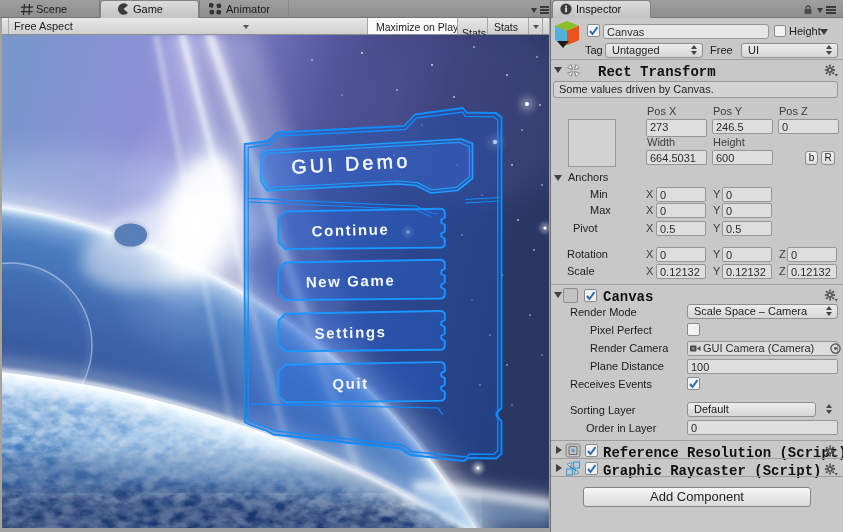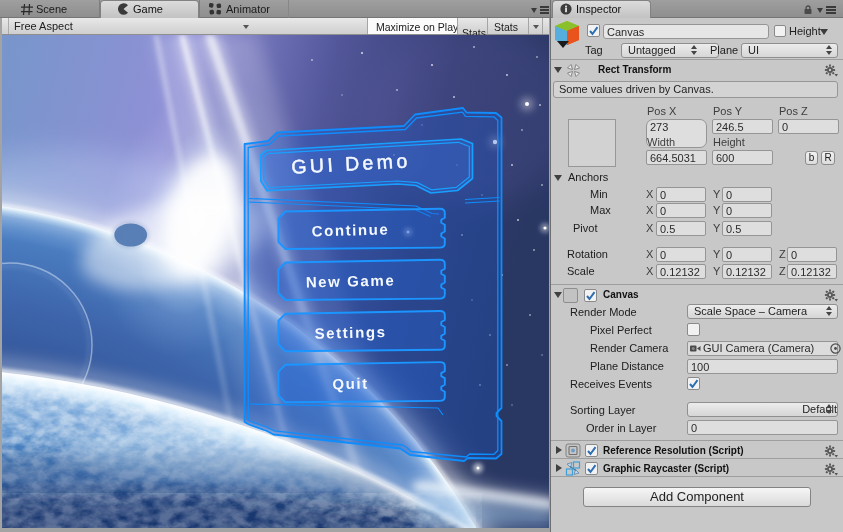--- a/index.html
+++ b/index.html
@@ -3,21 +3,21 @@
 <style>
 html,body{margin:0;padding:0;}
 body{width:843px;height:532px;overflow:hidden;position:relative;background:#a3a3a3;font-family:"Liberation Sans",sans-serif;-webkit-font-smoothing:antialiased;}
 .abs{position:absolute;}
 .lbl{position:absolute;font-size:11px;color:#202020;line-height:13px;white-space:nowrap;}
 .fld{position:absolute;background:#dedede;border:1px solid #959595;border-radius:2px;font-size:11px;color:#2b2b2b;line-height:12px;padding:1px 0 0 3px;box-sizing:border-box;white-space:nowrap;overflow:hidden;}
 .drop{position:absolute;background:linear-gradient(#ececec,#d6d6d6);border:1px solid #8f8f8f;border-radius:3px;font-size:11px;color:#222;line-height:13px;padding:0 0 0 6px;box-sizing:border-box;white-space:nowrap;overflow:hidden;}
 .cb{position:absolute;width:12px;height:12px;background:#f2f2f2;border:1px solid #8a8a8a;border-radius:2px;box-sizing:border-box;}
 .tri-r{position:absolute;width:0;height:0;border-left:6px solid #404040;border-top:4px solid transparent;border-bottom:4px solid transparent;}
 .tri-d{position:absolute;width:0;height:0;border-top:6px solid #404040;border-left:4px solid transparent;border-right:4px solid transparent;}
-.hdr{position:absolute;font-size:10px;font-weight:bold;color:#111;white-space:nowrap;}
+.hdr{position:absolute;font-size:14px;font-weight:bold;color:#111;white-space:nowrap;font-family:Liberation Mono, monospace;}
 .sep{position:absolute;left:551px;width:292px;height:1px;background:#9e9e9e;}
 .updn{position:absolute;width:7px;}
 .updn:before{content:"";position:absolute;left:0;top:0;border-left:3.5px solid transparent;border-right:3.5px solid transparent;border-bottom:4px solid #444;}
 .updn:after{content:"";position:absolute;left:0;top:6px;border-left:3.5px solid transparent;border-right:3.5px solid transparent;border-top:4px solid #444;}
 </style></head>
 <body>
 
 <div class="abs" style="left:0;top:0;width:551px;height:18px;background:linear-gradient(#9f9f9f,#8e8e8e);border-bottom:1px solid #757575;box-sizing:border-box;"></div>
 
 <svg class="abs" style="left:21px;top:4px;" width="12" height="11" viewBox="0 0 12 11">
@@ -286,23 +286,23 @@
 <div class="cb" style="left:587px;top:24px;width:13px;height:13px;"></div>
 <svg class="abs" style="left:588px;top:25px;" width="12" height="12" viewBox="0 0 12 12">
     <path d="M2 6 L4.5 9 L9.5 2.2" fill="none" stroke="#2d6eb2" stroke-width="2"></path>
   </svg>
 <div class="fld" style="left:603px;top:24px;width:166px;height:15px;background:#e6e6e6;border-radius:3px;">Canvas</div>
 <div class="cb" style="left:774px;top:25px;"></div>
 <div class="lbl" style="left:789px;top:25px;">Height</div>
 <div class="abs" style="left:820px;top:29px;width:0;height:0;border-left:4px solid transparent;border-right:4px solid transparent;border-top:6px solid #3c3c3c;"></div>
 
 <div class="lbl" style="left:585px;top:44px;">Tag</div>
-<div class="drop" style="left:605px;top:43px;width:98px;height:15px;margin-left:16px;">Untagged</div>
+<div class="drop" style="left:605px;top:43px;width:98px;height:15px;">Untagged</div>
 <div class="updn" style="left:691px;top:45px;"></div>
-<div class="lbl" style="left:710px;top:44px;">Plane</div>
+<div class="lbl" style="left:710px;top:44px;">Free</div>
 <div class="drop" style="left:741px;top:43px;width:97px;height:15px;">UI</div>
 <div class="updn" style="left:826px;top:45px;"></div>
 
 <div class="sep" style="top:59px;"></div>
 
 <div class="tri-d" style="left:554px;top:67px;"></div>
 <svg class="abs" style="left:565px;top:62px;" width="17" height="17" viewBox="0 0 17 17">
     <g fill="#ececec" stroke="#7d7d7d" stroke-width="0.9">
       <path d="M7.5 7.5 L2.5 6 L6 2.5 Z"></path>
       <path d="M9.5 7.5 L11 2.5 L14.5 6 Z"></path>
@@ -326,21 +326,21 @@
       </g>
       <path d="M10.5 10 l3.5 0 l-1.75 2.6 Z"></path>
     </g>
   </svg>
 
 <div class="abs" style="left:553px;top:81px;width:285px;height:17px;background:#d3d3d3;border:1px solid #969696;border-radius:3px;box-sizing:border-box;font-size:11px;color:#232323;line-height:15px;padding-left:5px;">Some values driven by Canvas.</div>
 
 <div class="lbl" style="left:647px;top:105px;color:#3d3d3d;">Pos X</div>
 <div class="lbl" style="left:713px;top:105px;color:#3d3d3d;">Pos Y</div>
 <div class="lbl" style="left:779px;top:105px;color:#3d3d3d;">Pos Z</div>
-<div class="fld" style="left:646px;top:119px;width:61px;height:29px;border-radius:7px;">273</div>
+<div class="fld" style="left:646px;top:119px;width:61px;height:18px;">273</div>
 <div class="fld" style="left:712px;top:119px;width:61px;height:15px;">246.5</div>
 <div class="fld" style="left:778px;top:119px;width:61px;height:15px;">0</div>
 <div class="lbl" style="left:647px;top:136px;color:#3d3d3d;">Width</div>
 <div class="lbl" style="left:713px;top:136px;color:#3d3d3d;">Height</div>
 <div class="fld" style="left:646px;top:150px;width:61px;height:15px;">664.5031</div>
 <div class="fld" style="left:712px;top:150px;width:61px;height:15px;">600</div>
 <div class="abs" style="left:805px;top:151px;width:13px;height:14px;background:linear-gradient(#f2f2f2,#dcdcdc);border:1px solid #8d8d8d;border-radius:3px;box-sizing:border-box;font-size:10px;color:#222;text-align:center;line-height:12px;">b</div>
 <div class="abs" style="left:821px;top:151px;width:14px;height:14px;background:linear-gradient(#f2f2f2,#dcdcdc);border:1px solid #8d8d8d;border-radius:3px;box-sizing:border-box;font-size:10px;color:#222;text-align:center;line-height:12px;">R</div>
 
 <div class="abs" style="left:568px;top:119px;width:48px;height:48px;background:#d2d2d2;border:1px solid #979797;box-sizing:border-box;"></div>
@@ -421,21 +421,21 @@
     <circle cx="6.5" cy="6.5" r="1.4" fill="#4a4a4a"></circle>
   </svg>
 <div class="lbl" style="left:590px;top:360px;">Plane Distance</div>
 <div class="fld" style="left:687px;top:359px;width:151px;height:15px;">100</div>
 <div class="lbl" style="left:570px;top:378px;">Receives Events</div>
 <div class="cb" style="left:687px;top:377px;width:13px;height:13px;"></div>
 <svg class="abs" style="left:688px;top:378px;" width="12" height="12" viewBox="0 0 12 12">
     <path d="M2 6 L4.5 9 L9.5 2.2" fill="none" stroke="#2d6eb2" stroke-width="2"></path>
   </svg>
 <div class="lbl" style="left:570px;top:404px;">Sorting Layer</div>
-<div class="drop" style="left:687px;top:402px;width:151px;height:15px;text-align:right;">Default</div>
+<div class="drop" style="left:687px;top:402px;width:129px;height:15px;">Default</div>
 <div class="updn" style="left:826px;top:404px;"></div>
 <div class="lbl" style="left:570px;top:422px;margin-left:16px;">Order in Layer</div>
 <div class="fld" style="left:687px;top:420px;width:151px;height:15px;">0</div>
 
 <div class="sep" style="top:440px;"></div>
 
 <div class="tri-r" style="left:556px;top:446px;"></div>
 <svg class="abs" style="left:565px;top:443px;" width="16" height="15" viewBox="0 0 16 15">
     <rect x="1" y="1" width="14" height="13" rx="2" fill="#c6c6c6" stroke="#808080"></rect>
     <rect x="4" y="3.5" width="8" height="8" rx="1" fill="none" stroke="#707070" stroke-width="1.1"></rect>

